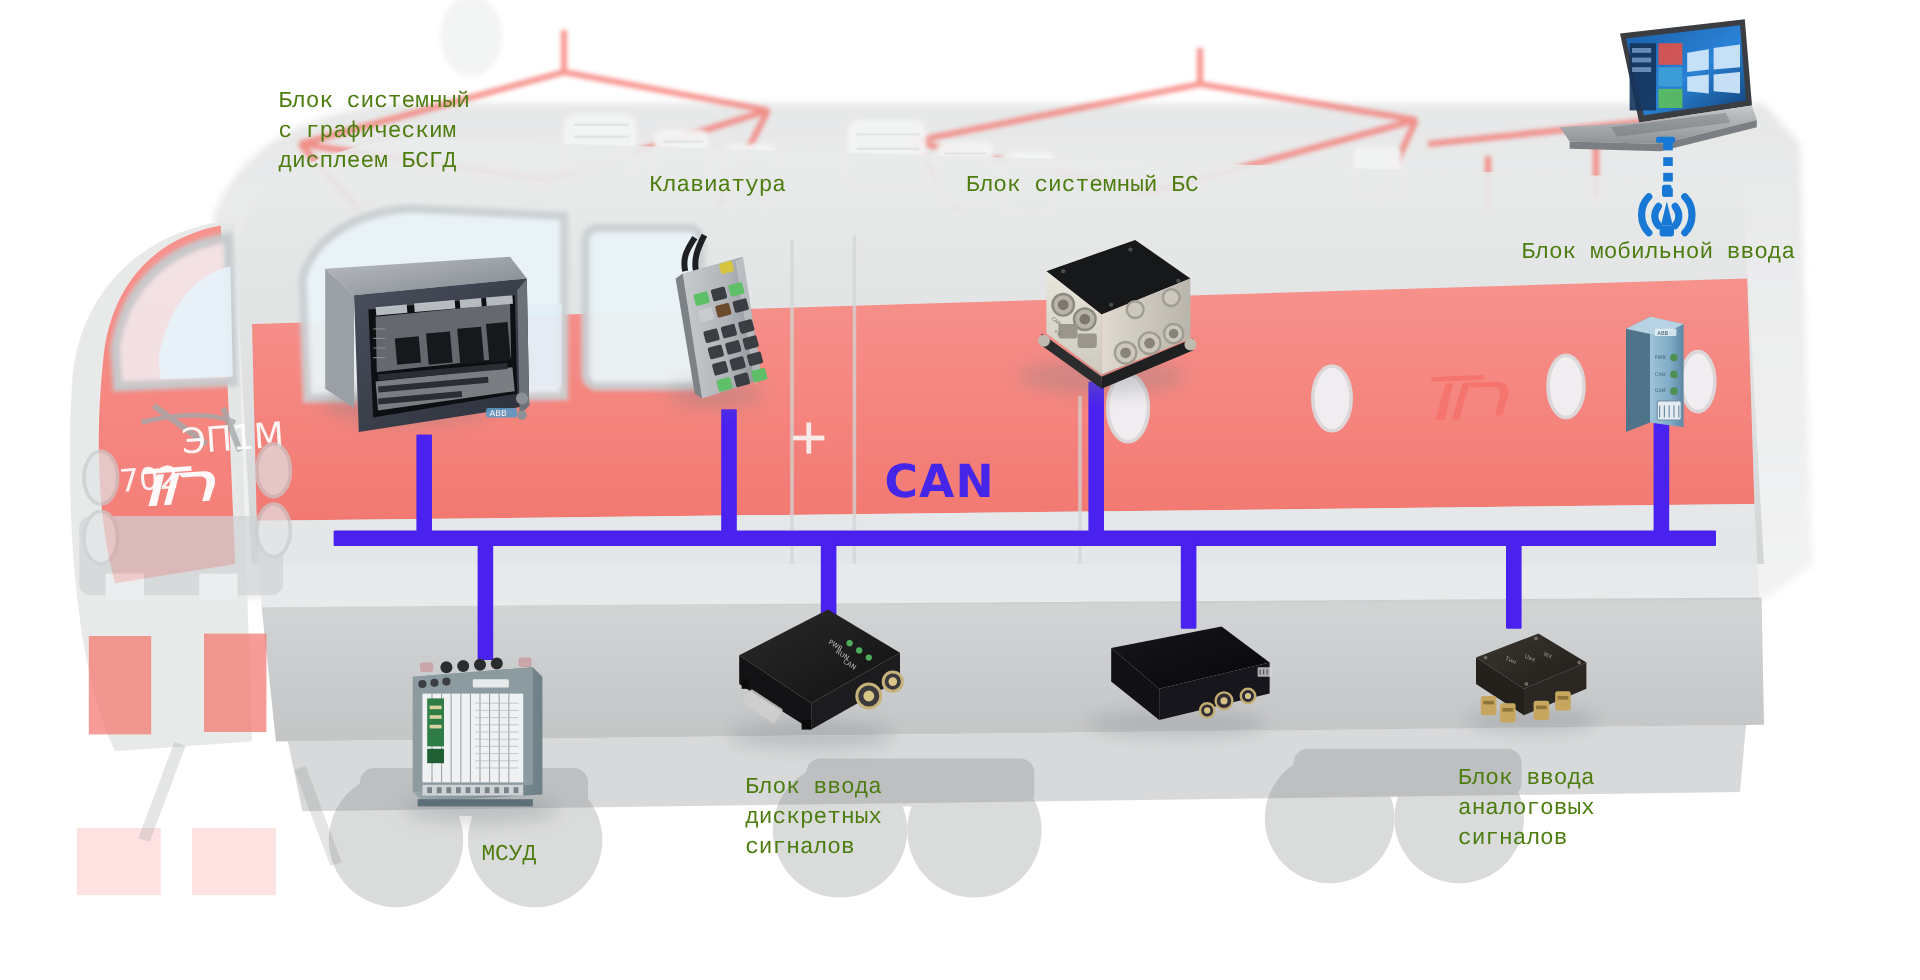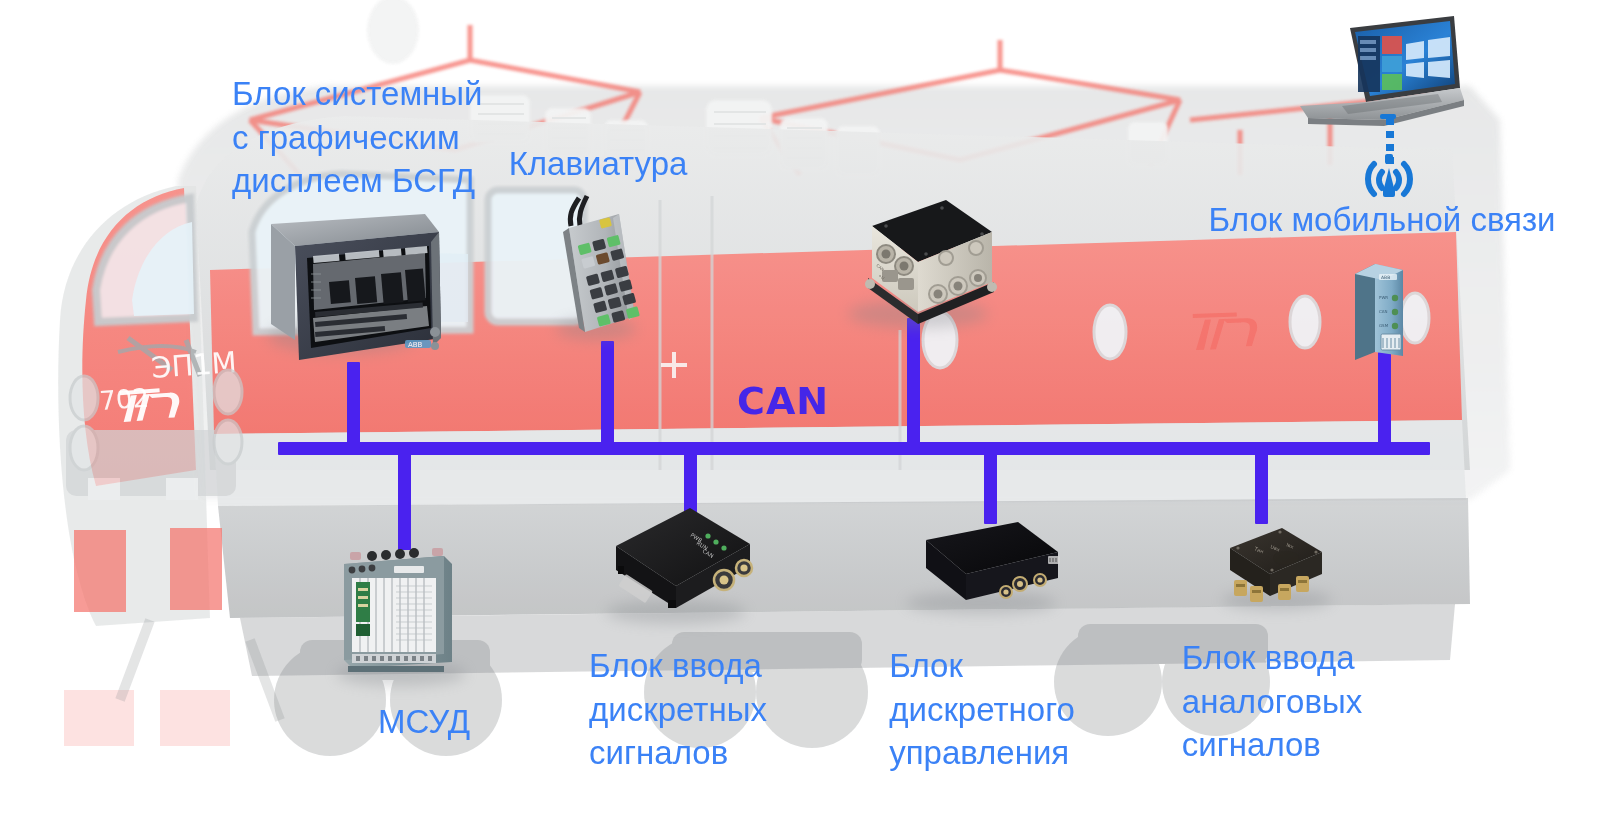--- a/index.html
+++ b/index.html
@@ -17,23 +17,23 @@
   .bus-v{width:13px;}
 
   .can-label{
     position:absolute;color:#4526e8;font-weight:bold;
     font-family:"DejaVu Sans","Liberation Sans",sans-serif;
     font-size:38px;letter-spacing:1px;white-space:nowrap;
   }
 
   
   .lbl{
-    position:absolute;color:#3b82f6;
-    font-family:Liberation Sans, sans-serif;
-    font-size:33px;line-height:1.32;white-space:pre;
+    position:absolute;color:#4d7c0f;
+    font-family:Liberation Mono, monospace;
+    font-size:19px;line-height:1.32;white-space:pre;
   }
   .lbl.c{text-align:left;transform:translateX(-50%);}
   .lbl.l{text-align:left;}
 
   
   .dev{position:absolute;}
 
   
   .wifi{position:absolute;}
   .dash{position:absolute;width:8px;background:transparent;
@@ -385,20 +385,21 @@
         <circle cx="104" cy="66" r="7" fill="#cdc8bd" stroke="#a19d93" stroke-width="2"></circle>
         <circle cx="134" cy="56" r="7" fill="#cdc8bd" stroke="#a19d93" stroke-width="2"></circle>
       </g>
 
       <g fill="#6d695f" font-family="DejaVu Sans, sans-serif" font-size="4">
         <text x="34" y="74" transform="rotate(38 34 74)">CAN</text>
         <text x="36" y="84" transform="rotate(38 36 84)">+U</text>
       </g>
     </svg>
   </div>
+  <div class="lbl l" style="left:805px; top:142px;">Блок системный БС</div>
 
   <div class="dev" style="left:1288px; top:14px; width:180px; height:120px;">
     <svg width="180" height="120" viewBox="0 0 180 120">
       <defs>
         <linearGradient id="scrG" x1="0" y1="0" x2="1" y2="1">
           <stop offset="0%" stop-color="#1a5fa8"></stop>
             <stop offset="55%" stop-color="#2a82d6"></stop>
           <stop offset="100%" stop-color="#0f3f75"></stop>
         </linearGradient>
         <linearGradient id="baseG" x1="0" y1="0" x2="0" y2="1">
@@ -448,21 +449,21 @@
         <path d="M30,20 C26,25 26,31 30,36"></path>
         <path d="M44,20 C48,25 48,31 44,36"></path>
       </g>
       <g fill="#1878d6">
         <rect x="33" y="2" width="8" height="10" rx="2"></rect>
         <path d="M37,16 L42,36 L32,36 Z"></path>
         <rect x="31" y="36" width="12" height="9" rx="2"></rect>
       </g>
     </svg>
   </div>
-  <div class="lbl c" style="left:1382px; top:198px;">Блок мобильной связи</div>
+  <div class="lbl c" style="left:1382px; top:198px;">Блок мобильной ввода</div>
 
   <div class="dev" style="left:1341px; top:256px; width:78px; height:110px;">
     <svg width="78" height="110" viewBox="0 0 78 110">
       <defs>
         <linearGradient id="blueMod" x1="0" y1="0" x2="1" y2="0">
           <stop offset="0%" stop-color="#9fc3d8"></stop>
             <stop offset="60%" stop-color="#7fabc6"></stop>
           <stop offset="100%" stop-color="#5b87a5"></stop>
         </linearGradient>
       </defs>
@@ -630,23 +631,20 @@
         <circle cx="140" cy="62" r="2.6" fill="#d6c088"></circle>
         <circle cx="106" cy="74" r="6" fill="#2c2c32" stroke="#c3ac72" stroke-width="2"></circle>
         <circle cx="106" cy="74" r="2.6" fill="#d6c088"></circle>
       </g>
       <rect x="148" y="38" width="12" height="8" rx="1" fill="#d5d5d5" opacity="0.8"></rect>
       <g stroke="#555" stroke-width="1">
         <path d="M150,40 V44 M153,40 V44 M156,40 V44"></path>
       </g>
     </svg>
   </div>
-  <div class="lbl c" style="left:982px; top:644px;">Блок
-дискретного
-управления</div>
 
   <div class="shadow" style="left:1222px;top:590px;width:110px;height:20px;"></div>
   <div class="dev" style="left:1216px; top:522px; width:116px; height:86px;">
     <svg width="116" height="86" viewBox="0 0 116 86">
       <defs>
         <linearGradient id="anTop" x1="0" y1="0" x2="1" y2="1">
           <stop offset="0%" stop-color="#3a352f"></stop>
             <stop offset="100%" stop-color="#201d19"></stop>
         </linearGradient>
       </defs>

